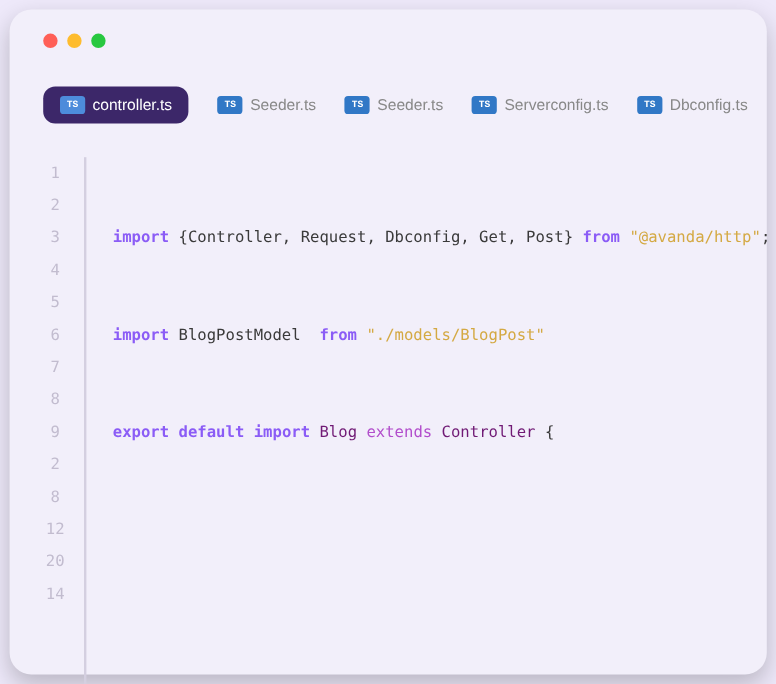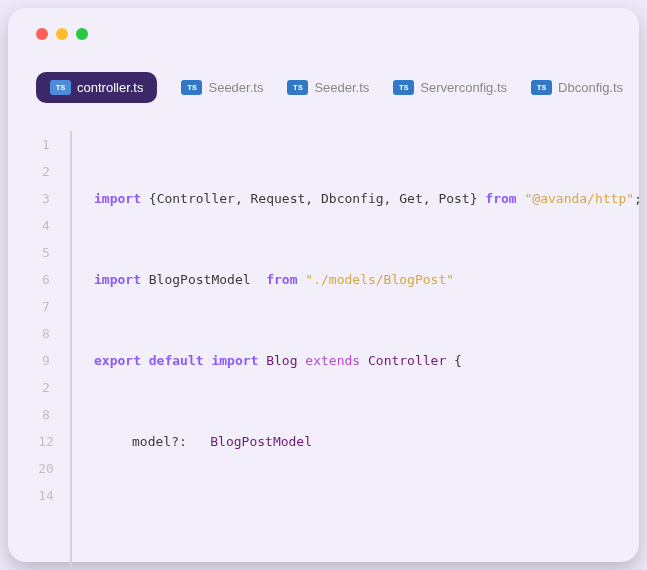--- a/index.html
+++ b/index.html
@@ -144,21 +144,20 @@
       <div>2</div>
       <div>8</div>
       <div>12</div>
       <div>20</div>
       <div>14</div>
     </div>
     <div class="code">
       <span class="line"><span class="c-red">import</span><span class="c-dark"> {</span><span class="c-dark">Controller, Request, Dbconfig, Get, Post</span><span class="c-dark">} </span><span class="c-red">from </span><span class="c-yellow">"@avanda/http"</span><span class="c-dark">;</span></span>
       <span class="line"><span class="c-red">import </span><span class="c-dark">BlogPostModel  </span><span class="c-red">from </span><span class="c-yellow">"./models/BlogPost"</span></span>
       <span class="line"><span class="c-red">export </span><span class="c-red">default </span><span class="c-red">import </span><span class="c-blue">Blog </span><span class="c-purple">extends </span><span class="c-blue">Controller </span><span class="c-dark">{</span></span>
-      <span class="line indent1"><span class="c-dark">model?:   </span><span class="c-blue">BlogPostModel</span></span>
       <span class="line">&nbsp;</span>
       
       
       
       
       
       
       
       
       

